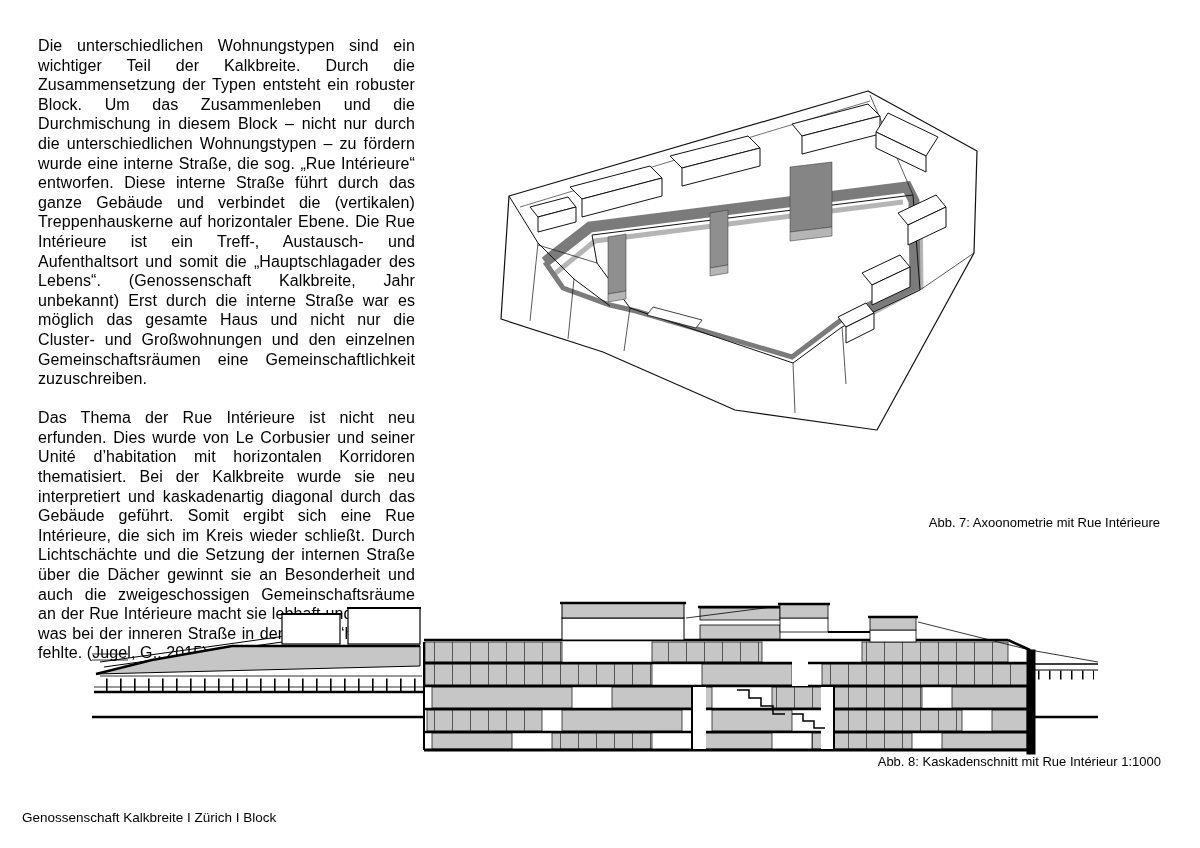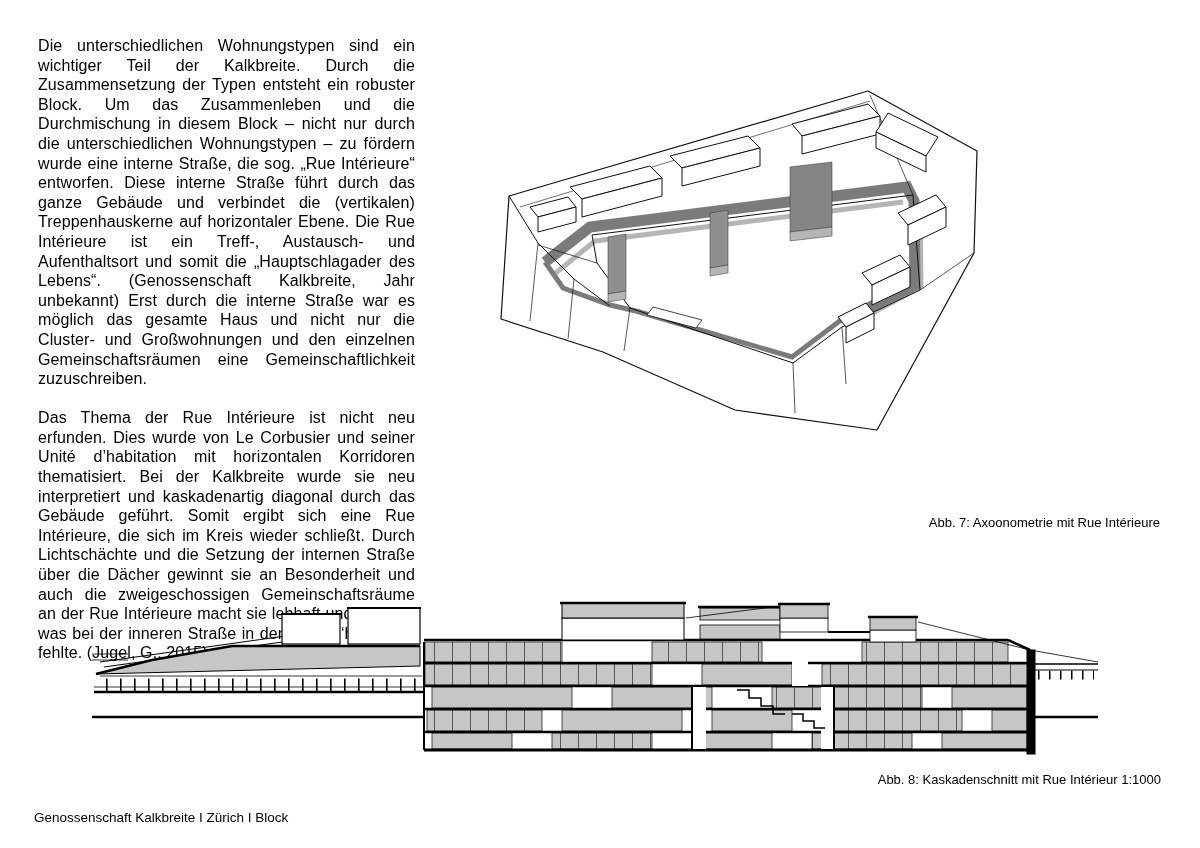--- a/index.html
+++ b/index.html
@@ -15,23 +15,23 @@
   }
   .text-col p + p { margin-top:19.6px; }
   .fig { position:absolute; }
   .fig-axon { left:490px; top:55px; width:620px; height:410px; }
   .fig-section { left:92px; top:592px; width:1010px; height:190px; }
   .caption {
     position:absolute; font-size:13px; line-height:15px; color:#000;
     white-space:nowrap;
   }
   .caption-axon { top:515px; right:40px; }
-  .caption-section { top:772px; right:39px; text-align:right; }
+  .caption-section { top:754px; right:39px; text-align:right; }
   .page-footer {
-    position:absolute; left:34px; top:810px; font-size:13.5px; color:#000;
+    position:absolute; left:22px; top:810px; font-size:13.5px; color:#000;
     white-space:nowrap;
   }
   svg { display:block; }
   
   :root {
     --drawing-line:#111111;
     --room-fill:#c6c6c6;
     --ribbon-dark:#7b7b7b;
     --ribbon-light:#b5b5b5;
     --core-fill:#8f8f8f;

